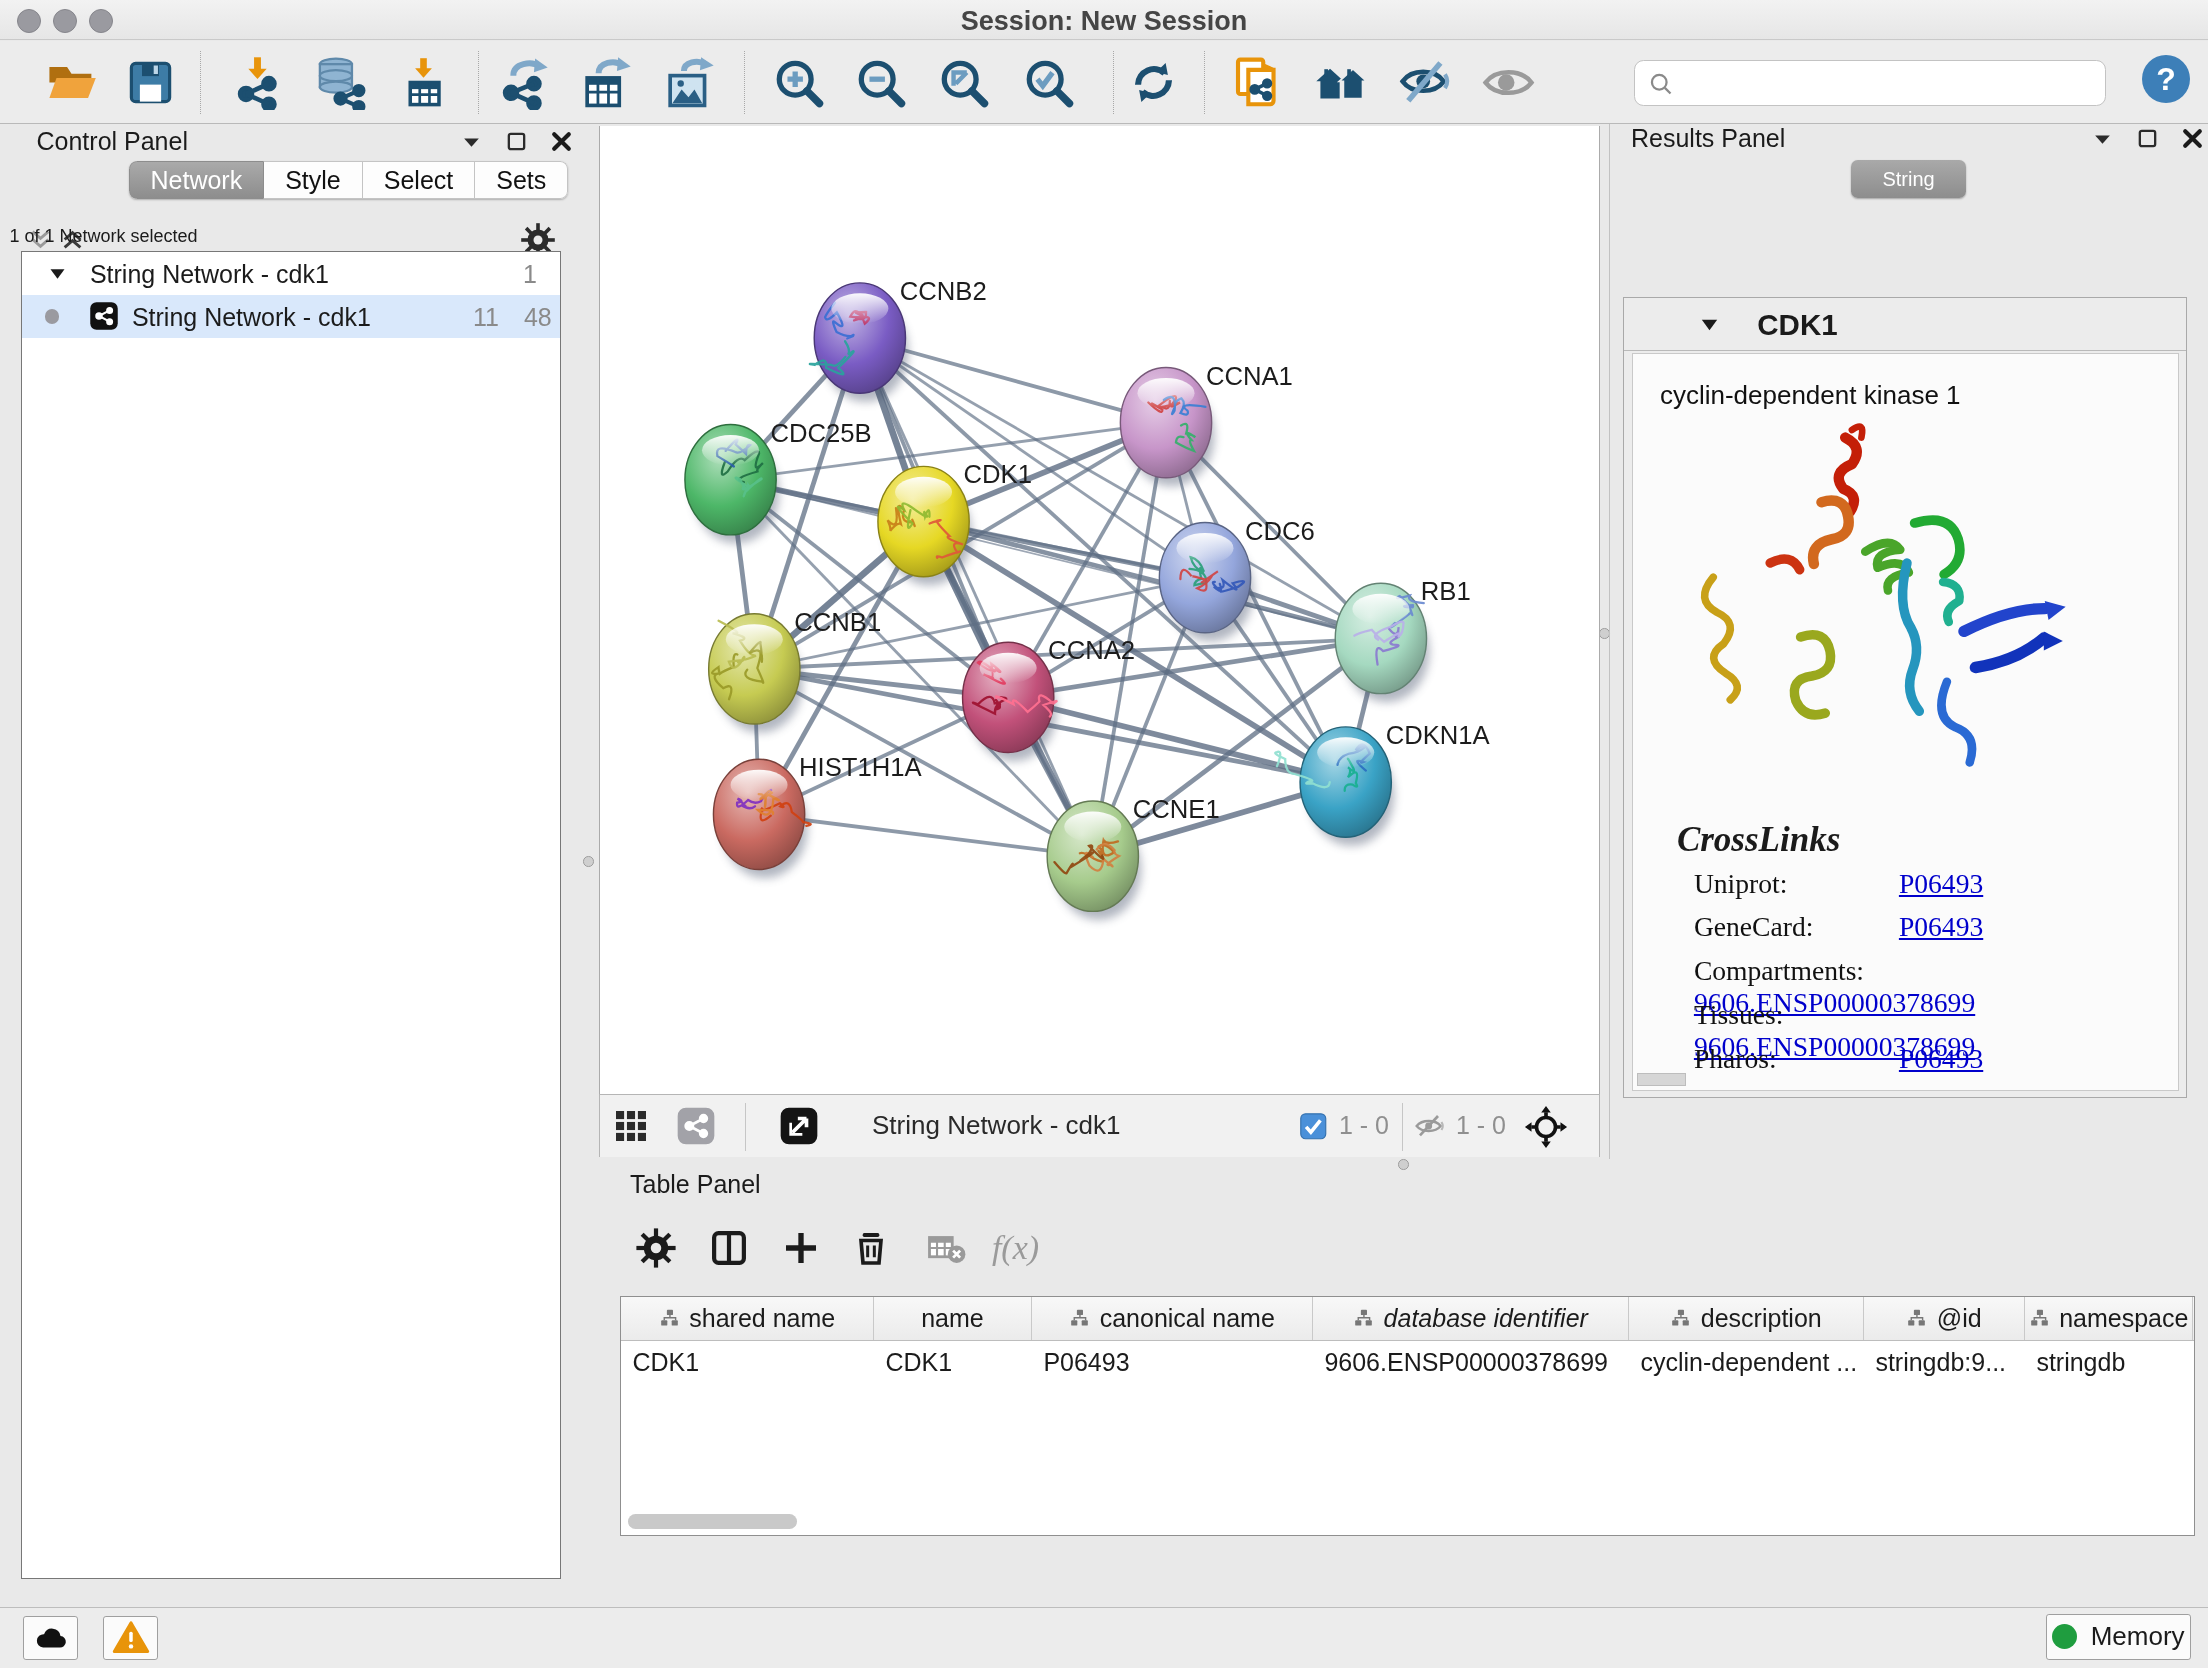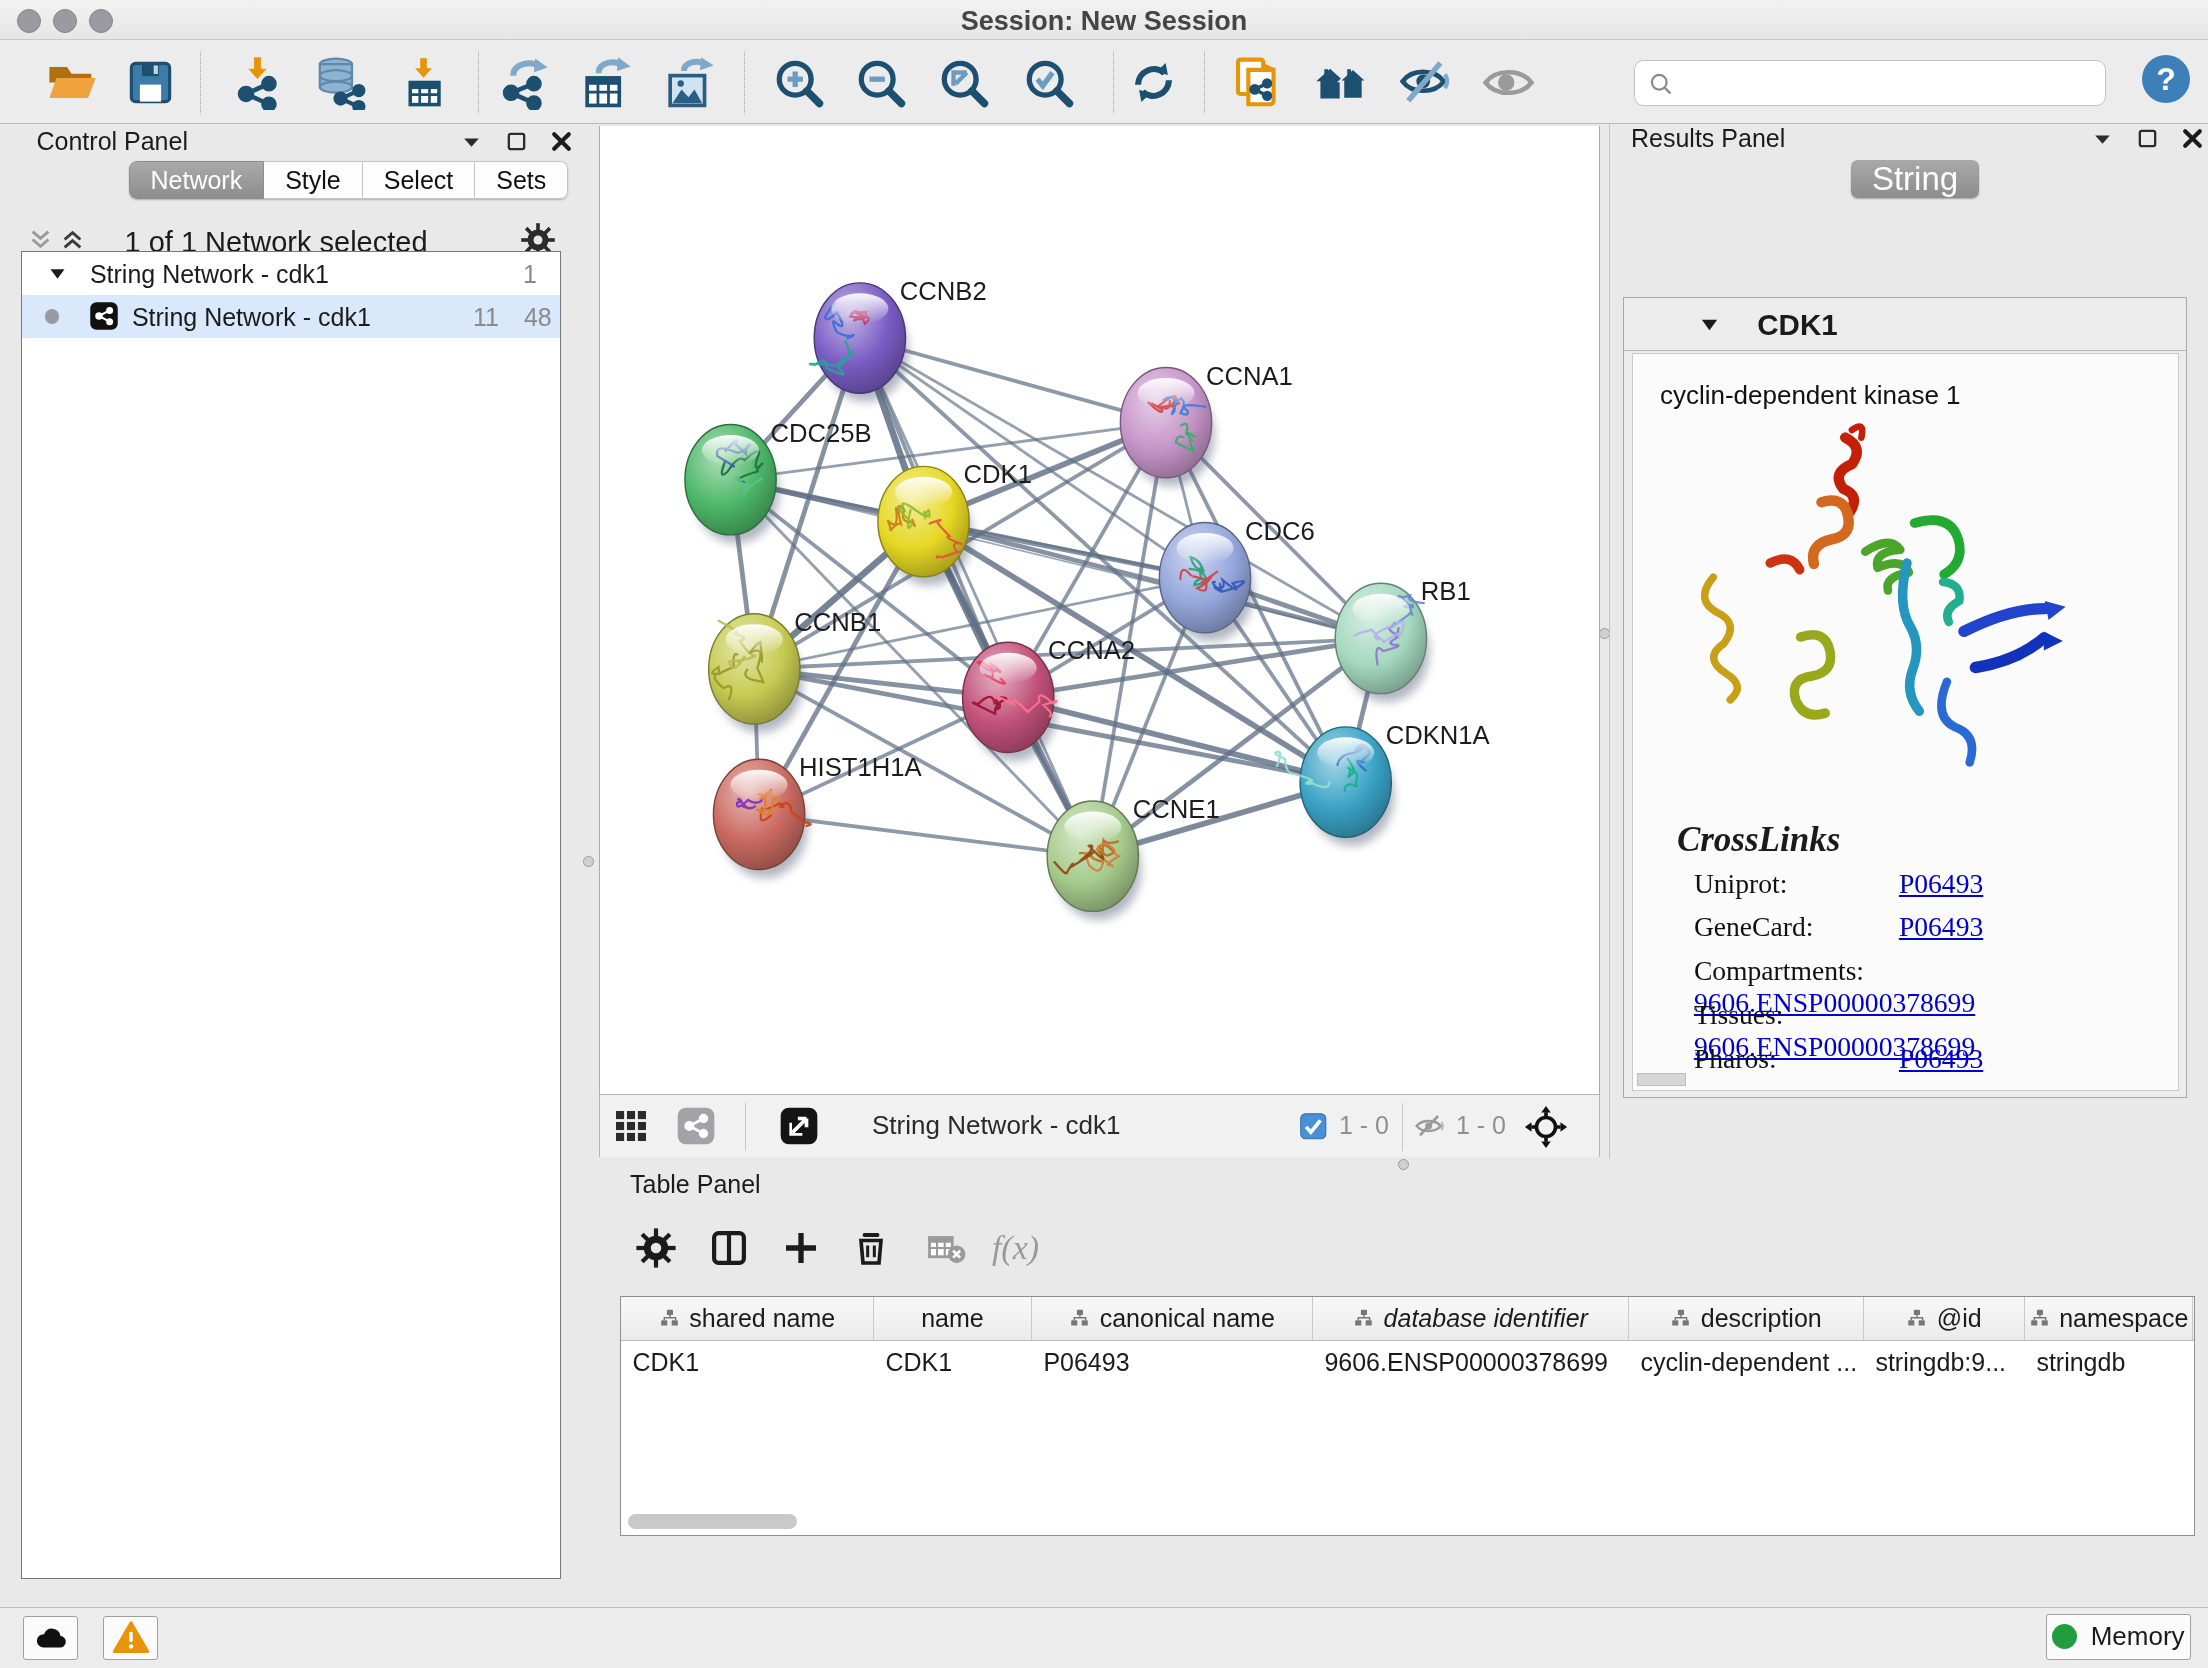--- a/index.html
+++ b/index.html
@@ -23,37 +23,37 @@
   
   .control-panel { position:absolute; left:9.5px; top:127px; width:571px; height:1463px; }
   .panel-title { position:absolute; font-size:25px; color:#1b1b1b; }
   .panel-icons { position:absolute; display:flex; gap:21px; align-items:center; }
   .seg-group { position:absolute; display:flex; border-radius:7.6px; overflow:hidden; box-shadow:0 1px 1.9px rgba(0,0,0,.25);margin-left:40px; }
   .seg { height:38px; display:flex; align-items:center; justify-content:center; background:#fdfdfd; border:1px solid #c4c4c4; border-left:none; font-size:25px; padding:0 21px; color:#111; }
   .seg:first-child { border-left:1px solid #c4c4c4; border-radius:7.6px 0 0 7.6px; }
   .seg:last-child { border-radius:0 7.6px 7.6px 0; }
   .seg.active { background:linear-gradient(#aaaaaa,#8d8d8d); color:#fff; border-color:#8d8d8d; }
   .cp-subheader { position:absolute; left:0; top:91px; width:571px; height:42px; }
-  .cp-status { position:absolute; left:0; top:7.6px; width:533px; text-align:center; font-size:29px; }
+  .cp-status { position:absolute; left:0; top:7.6px; width:533px; text-align:left; font-size:18px; }
   .net-list { position:absolute; left:11.4px; top:124px; width:540px; height:1328px; background:#fff; border:1.9px solid #777; }
   .tree-row { position:relative; width:100%; height:43px; display:flex; align-items:center; font-size:25px; }
   .tree-row.selected { background:#d9e8fb; }
   .count { color:#8a8a8a; }
 
   
   .net-pane { position:absolute; left:599px; top:126px; width:1001px; height:968px; background:#fff; border-left:1.9px solid #ababab; border-right:1.9px solid #ababab; }
   .net-footer { position:absolute; left:599px; top:1094px; width:1001px; height:63px; background:#f1f1f1; border:1.9px solid #b5b5b5; border-bottom:none; }
   .nf-divider { position:absolute; top:7.6px; height:48px; border-left:1px solid #c6c6c6; }
   .nf-title { position:absolute; left:272px; top:15px; font-size:26px; color:#2a2a2a; }
   .nf-count { position:absolute; top:16px; font-size:25px; color:#8f8f8f; }
   .grip { position:absolute; width:10.5px; height:10.5px; border-radius:50%; background:#cfcfcf; border:1px solid #9e9e9e; }
 
   
   .results-panel { position:absolute; left:1609px; top:124px; width:599px; height:1035px; border-left:1px solid #c2c2c2; }
-  .string-tab { position:absolute; left:241px; top:36px; width:128px; height:38px; background:linear-gradient(#a9a9a9,#8d8d8d); border-radius:6.7px; color:#fff; font-size:33px; display:flex; align-items:center; justify-content:center; box-shadow:0 1px 1.9px rgba(0,0,0,.3); }
+  .string-tab { position:absolute; left:241px; top:36px; width:115px; height:38px; background:linear-gradient(#a9a9a9,#8d8d8d); border-radius:6.7px; color:#fff; font-size:20px; display:flex; align-items:center; justify-content:center; box-shadow:0 1px 1.9px rgba(0,0,0,.3); }
   .rp-box1 { position:absolute; left:13.3px; top:93px; width:564px; height:74px; background:#ececec; border:1px solid #a9a9a9; border-radius:2.9px; }
   .rp-btn { position:absolute; top:17px; height:44px; background:#fdfdfd; border:1px solid #b5b5b5; border-radius:9.5px; font-size:26px; display:flex; align-items:center; justify-content:center; box-shadow:0 1px 1px rgba(0,0,0,.15); }
   .rp-box2 { position:absolute; left:13.3px; top:173px; width:564px; height:801px; background:#ececec; border:1px solid #a9a9a9; }
   .rp-cdk1-header { position:absolute; left:0; top:0; width:100%; height:53px; border-bottom:1px solid #b9b9b9; }
   .rp-cdk1-header .nm { position:absolute; left:133px; top:9.5px; font-size:29.5px; font-weight:bold; }
   .rp-inner { position:absolute; left:7.6px; top:55px; width:547px; height:738px; background:#fbfbfb; border:1px solid #c9c9c9; }
   .rp-desc { position:absolute; left:27px; top:17px; font-size:26px; color:#111;margin-top:9px; }
   .crosslinks-h { position:absolute; left:44px; top:466px; font-family:"Liberation Serif", serif; font-size:35px; font-weight:bold;font-style:italic; }
   .cl-row { position:absolute; left:61px; height:44px; font-family:"Liberation Serif", serif; font-size:27.6px; }
   .cl-label { display:inline-block; width:205px; color:#111; }

